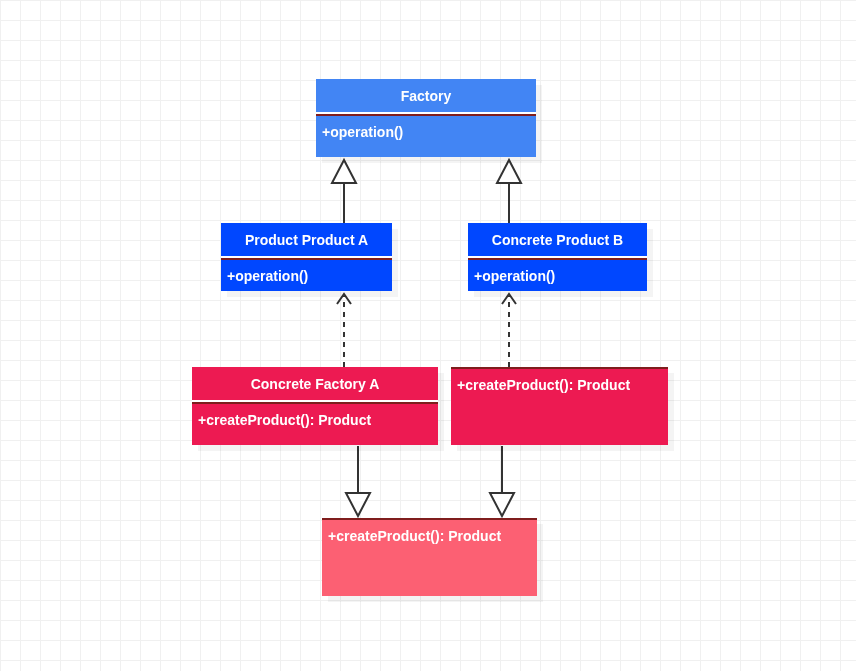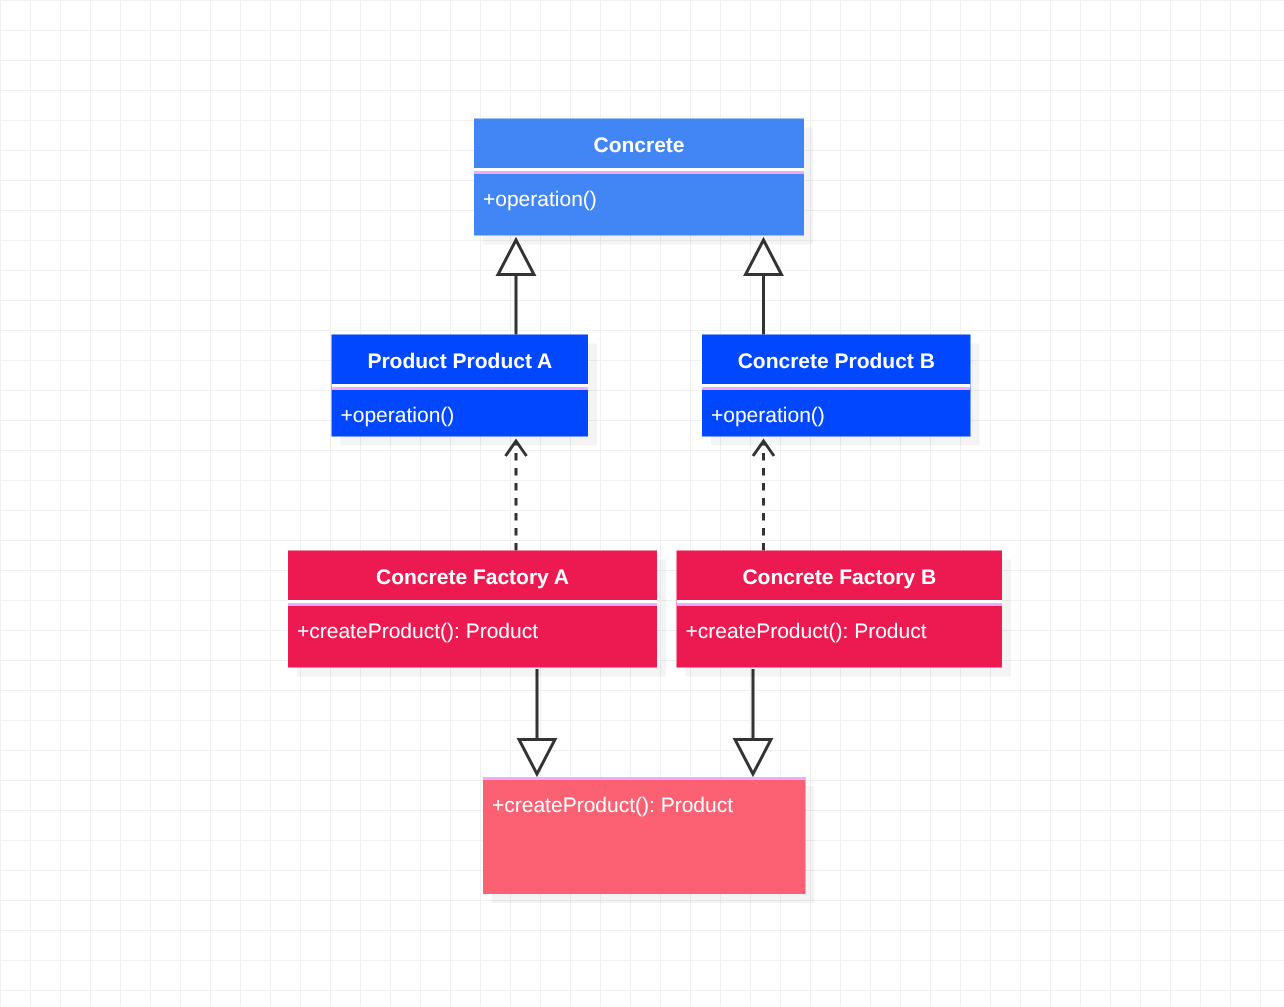--- a/index.html
+++ b/index.html
@@ -40,23 +40,24 @@
     text-align: center;
     font-weight: bold;
     color: #ffffff;
     font-size: 14px;
     line-height: 1;
     padding: 10px 6px 9px 6px;
     box-sizing: border-box;
     border-bottom: 2px solid #ffffff;
   }
   .node-body {
-    border-top: 2px solid #f0abfc;
+    border-top: 2px solid #7f1d1d;
     box-sizing: border-box;
     padding: 7px 0 0 6px;
+    font-weight: bold;
   }
   .node-member {
     color: #ffffff;
     font-size: 14px;
     line-height: 18px;
     white-space: nowrap;
   }
 </style>
 </head>
 <body>
@@ -90,21 +91,21 @@
       <polygon points="358,516 346,493 370,493" fill="#ffffff" stroke="#333333" stroke-width="2"></polygon>
     </g>
 
     <g>
       <line x1="502" y1="446" x2="502" y2="493" stroke="#333333" stroke-width="2"></line>
       <polygon points="502,516 490,493 514,493" fill="#ffffff" stroke="#333333" stroke-width="2"></polygon>
     </g>
   </svg>
 
   <div class="node" style="left:316px; top:79px; width:220px; height:78px; background:#4285f4;">
-    <div class="node-title">Concrete</div>
+    <div class="node-title">Factory</div>
     <div class="node-body">
       <div class="node-member">+operation()</div>
     </div>
   </div>
 
   <div class="node" style="left:221px; top:223px; width:171px; height:68px; background:#0047ff;">
     <div class="node-title">Product Product A</div>
     <div class="node-body">
       <div class="node-member">+operation()</div>
     </div>
@@ -118,21 +119,20 @@
   </div>
 
   <div class="node" style="left:192px; top:367px; width:246px; height:78px; background:#ed1a52;">
     <div class="node-title">Concrete Factory A</div>
     <div class="node-body">
       <div class="node-member">+createProduct(): Product</div>
     </div>
   </div>
 
   <div class="node" style="left:451px; top:367px; width:217px; height:78px; background:#ed1a52;">
-    <div class="node-title">Concrete Factory B</div>
     <div class="node-body">
       <div class="node-member">+createProduct(): Product</div>
     </div>
   </div>
 
   <div class="node" style="left:322px; top:518px; width:215px; height:78px; background:#fc6073;">
     <div class="node-body">
       <div class="node-member">+createProduct(): Product</div>
     </div>
   </div>

